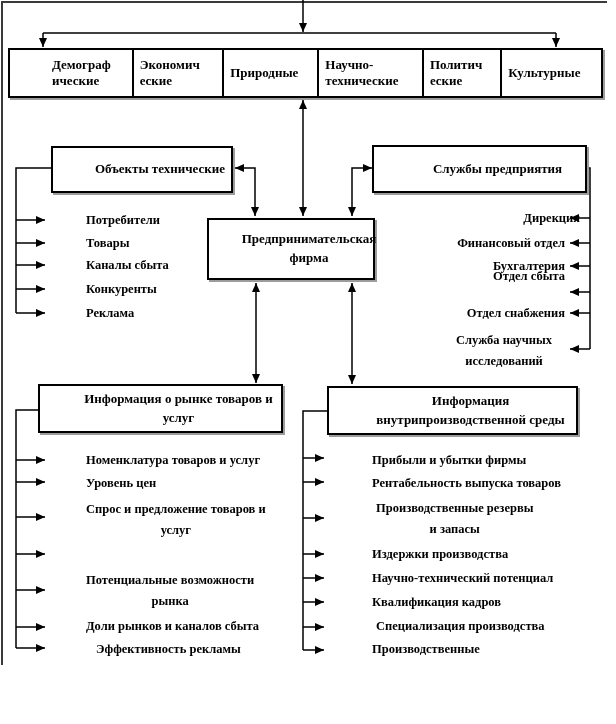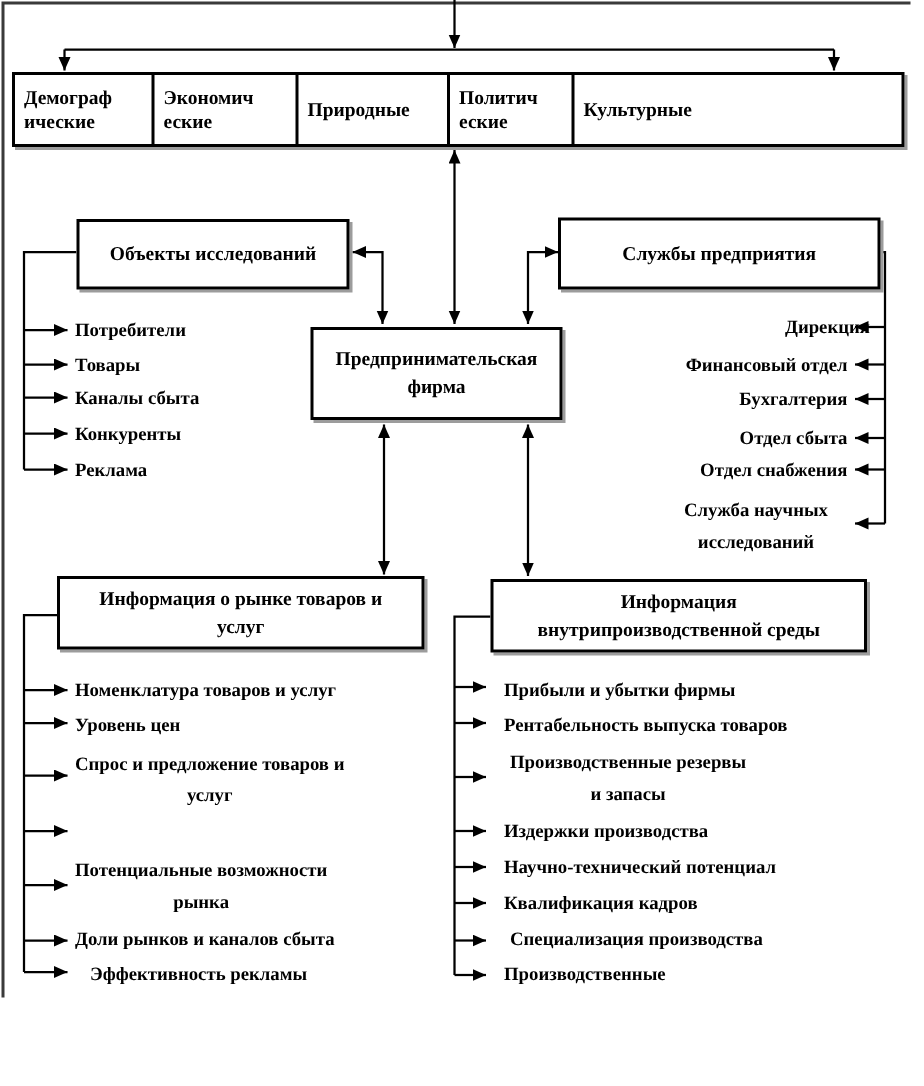--- a/index.html
+++ b/index.html
@@ -1,21 +1,21 @@
 <!DOCTYPE html>
 <html><head>
 <meta charset="utf-8">
 <style>
   html,body{margin:0;padding:0;background:#fff;}
   .canvas{
     position:relative;width:616px;height:724px;background:#ffffff;overflow:hidden;
     font-family:"Liberation Serif","DejaVu Serif",serif;font-weight:bold;color:#000;
   }
   .canvas svg{position:absolute;left:0;top:0;}
-  .abs{position:absolute;box-sizing:border-box;}
+  .abs{position:absolute;box-sizing:border-box;padding-left:36px;}
   .txt{white-space:pre-line;}
   
   .env-row{
     left:8px;top:48px;width:595px;height:50px;
     border:2px solid #000;display:flex;background:#fff;
     box-shadow:2px 2px 0 #9c9c9c;
   }
   .env-cell{
     box-sizing:border-box;border-right:2px solid #000;display:flex;align-items:center;
     padding-left:6px;font-size:13px;line-height:1.25;white-space:pre-line;
@@ -97,27 +97,29 @@
       <path d="M303,650 H324" marker-end="url(#arr)"></path>
     </g>
   </svg>
 
   <div class="abs env-row">
     <div class="env-cell" style="width:93px">Демограф
 ические</div>
     <div class="env-cell" style="width:96px">Экономич
 еские</div>
     <div class="env-cell" style="width:101px">Природные</div>
+    <div class="env-cell" style="width:111px">Научно-
+технические</div>
     <div class="env-cell" style="width:83px">Политич
 еские</div>
     <div class="env-cell" style="width:105px">Культурные</div>
   </div>
 
   <div class="abs box" style="left:51px;top:146px;width:182px;height:47px">
-    <span class="txt">Объекты исследований</span>
+    <span class="txt">Объекты технические</span>
   </div>
 
   <div class="abs box" style="left:372px;top:145px;width:215px;height:48px">
     <span class="txt">Службы предприятия</span>
   </div>
 
   <div class="abs box" style="left:207px;top:218px;width:168px;height:62px">
     <span class="txt">Предпринимательская
 фирма</span>
   </div>
@@ -134,21 +136,21 @@
 
   <div class="abs li" style="left:50px;top:212px">Потребители</div>
   <div class="abs li" style="left:50px;top:235px">Товары</div>
   <div class="abs li" style="left:50px;top:257px">Каналы сбыта</div>
   <div class="abs li" style="left:50px;top:281px">Конкуренты</div>
   <div class="abs li" style="left:50px;top:305px">Реклама</div>
 
   <div class="abs li right" style="right:36px;top:210px">Дирекция</div>
   <div class="abs li right" style="right:51px;top:235px">Финансовый отдел</div>
   <div class="abs li right" style="right:51px;top:258px">Бухгалтерия</div>
-  <div class="abs li right" style="right:51px;top:284px">Отдел сбыта</div>
+  <div class="abs li right" style="right:51px;top:268px">Отдел сбыта</div>
   <div class="abs li right" style="right:51px;top:305px">Отдел снабжения</div>
   <div class="abs li two" style="right:64px;top:330px">Служба научных
 исследований</div>
 
   <div class="abs li" style="left:50px;top:452px">Номенклатура товаров и услуг</div>
   <div class="abs li" style="left:50px;top:475px">Уровень цен</div>
   <div class="abs li two" style="left:50px;top:499px">Спрос и предложение товаров и
 услуг</div>
   <div class="abs li two" style="left:50px;top:570px">Потенциальные возможности
 рынка</div>

